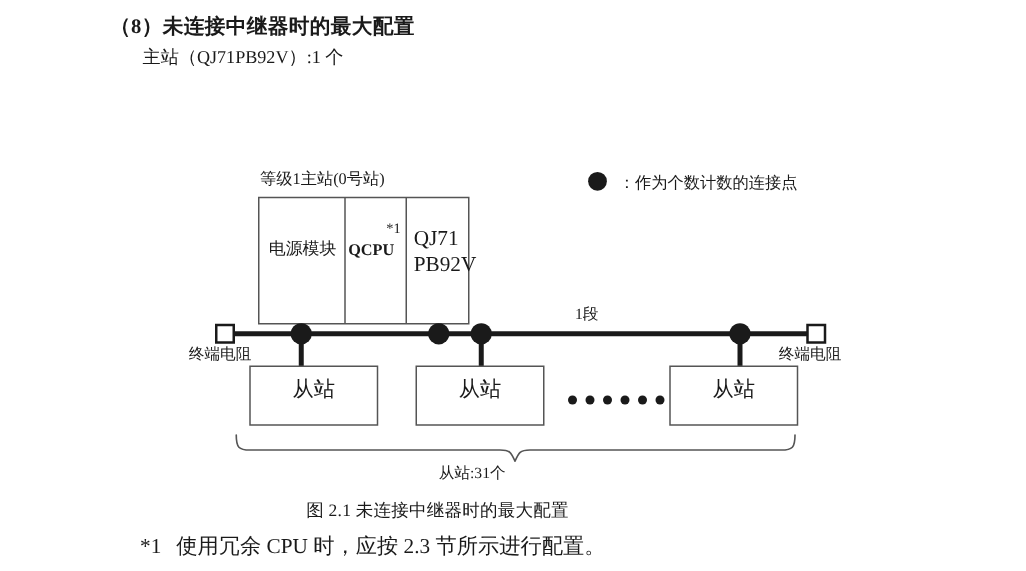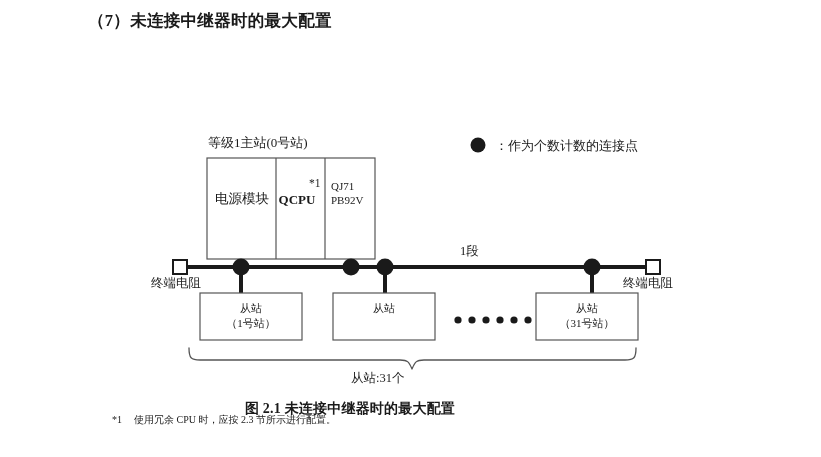--- a/index.html
+++ b/index.html
@@ -83,21 +83,21 @@
     font-weight: bold;
   }
   #cell-cpu-note {
     left: 297px;
     top: 177px;
     font-size: 11.5px;
   }
   #cell-net-label {
     left: 319px;
     top: 180px;
-    font-size: 11px;
+    font-size: 17px;
     line-height: 1.25;
   }
 
   #segment-label {
     left: 448px;
     top: 243px;
     font-size: 12.5px;
   }
   #term-left-label {
     left: 139px;
@@ -106,21 +106,21 @@
   }
   #term-right-label {
     left: 611px;
     top: 275px;
     font-size: 12.5px;
   }
 
   .slave-label {
     position: absolute;
     text-align: center;
-    font-size: 11px;
+    font-size: 17px;
     line-height: 1.35;
     white-space: nowrap;
   }
   #slave-1-label { left: 188px; top: 301px; width: 102px; }
   #slave-2-label { left: 321px; top: 301px; width: 102px; }
   #slave-3-label { left: 524px; top: 301px; width: 102px; }
 
   #brace-label {
     left: 339px;
     top: 370px;
@@ -128,38 +128,39 @@
   }
 
   
   #figure-caption {
     position: absolute;
     left: 0;
     top: 400px;
     width: 700px;
     text-align: center;
     font-size: 14px;
-    font-weight: bold;
+    font-weight: normal;
     letter-spacing: 0.2px;
   }
   #footnote {
     position: absolute;
     left: 112px;
-    top: 413px;
-    font-size: 10px;
+    top: 425px;
+    font-size: 17px;
     white-space: nowrap;
     text-align: right;
   }
   #footnote .fn-mark { margin-right: 12px; }
 </style>
 </head>
 <body>
 
 <div id="heading-block">
-  <div id="section-title">（7）未连接中继器时的最大配置</div>
+  <div id="section-title">（8）未连接中继器时的最大配置</div>
+  <div class="spec-line" id="spec-master">主站（QJ71PB92V）:1 个</div>
 </div>
 
 <div id="diagram">
 
   <svg width="821" height="457" viewBox="0 0 821 457">
 
     <g>
       <rect x="195" y="158" width="168" height="101" fill="#ffffff" stroke="#555555" stroke-width="1.2"></rect>
       <line x1="264" y1="158" x2="264" y2="259" stroke="#555555" stroke-width="1.2"></line>
       <line x1="313" y1="158" x2="313" y2="259" stroke="#555555" stroke-width="1.2"></line>
@@ -221,30 +222,28 @@
   </div>
 
   <div class="dlabel" id="segment-label">1段</div>
 
   <div class="dlabel" id="term-left-label">终端电阻</div>
 
   <div class="dlabel" id="term-right-label">终端电阻</div>
 
   <div class="slave-label" id="slave-1-label">
     <div>从站</div>
-    <div>（1号站）</div>
   </div>
 
   <div class="slave-label" id="slave-2-label">
     <div>从站</div>
   </div>
 
   <div class="slave-label" id="slave-3-label">
     <div>从站</div>
-    <div>（31号站）</div>
   </div>
 
   <div class="dlabel" id="brace-label">从站:31个</div>
 </div>
 
 <div id="figure-caption">图 2.1  未连接中继器时的最大配置</div>
 
 <div id="footnote">
   <span class="fn-mark">*1</span><span>使用冗余 CPU 时，应按 2.3 节所示进行配置。</span>
 </div>

